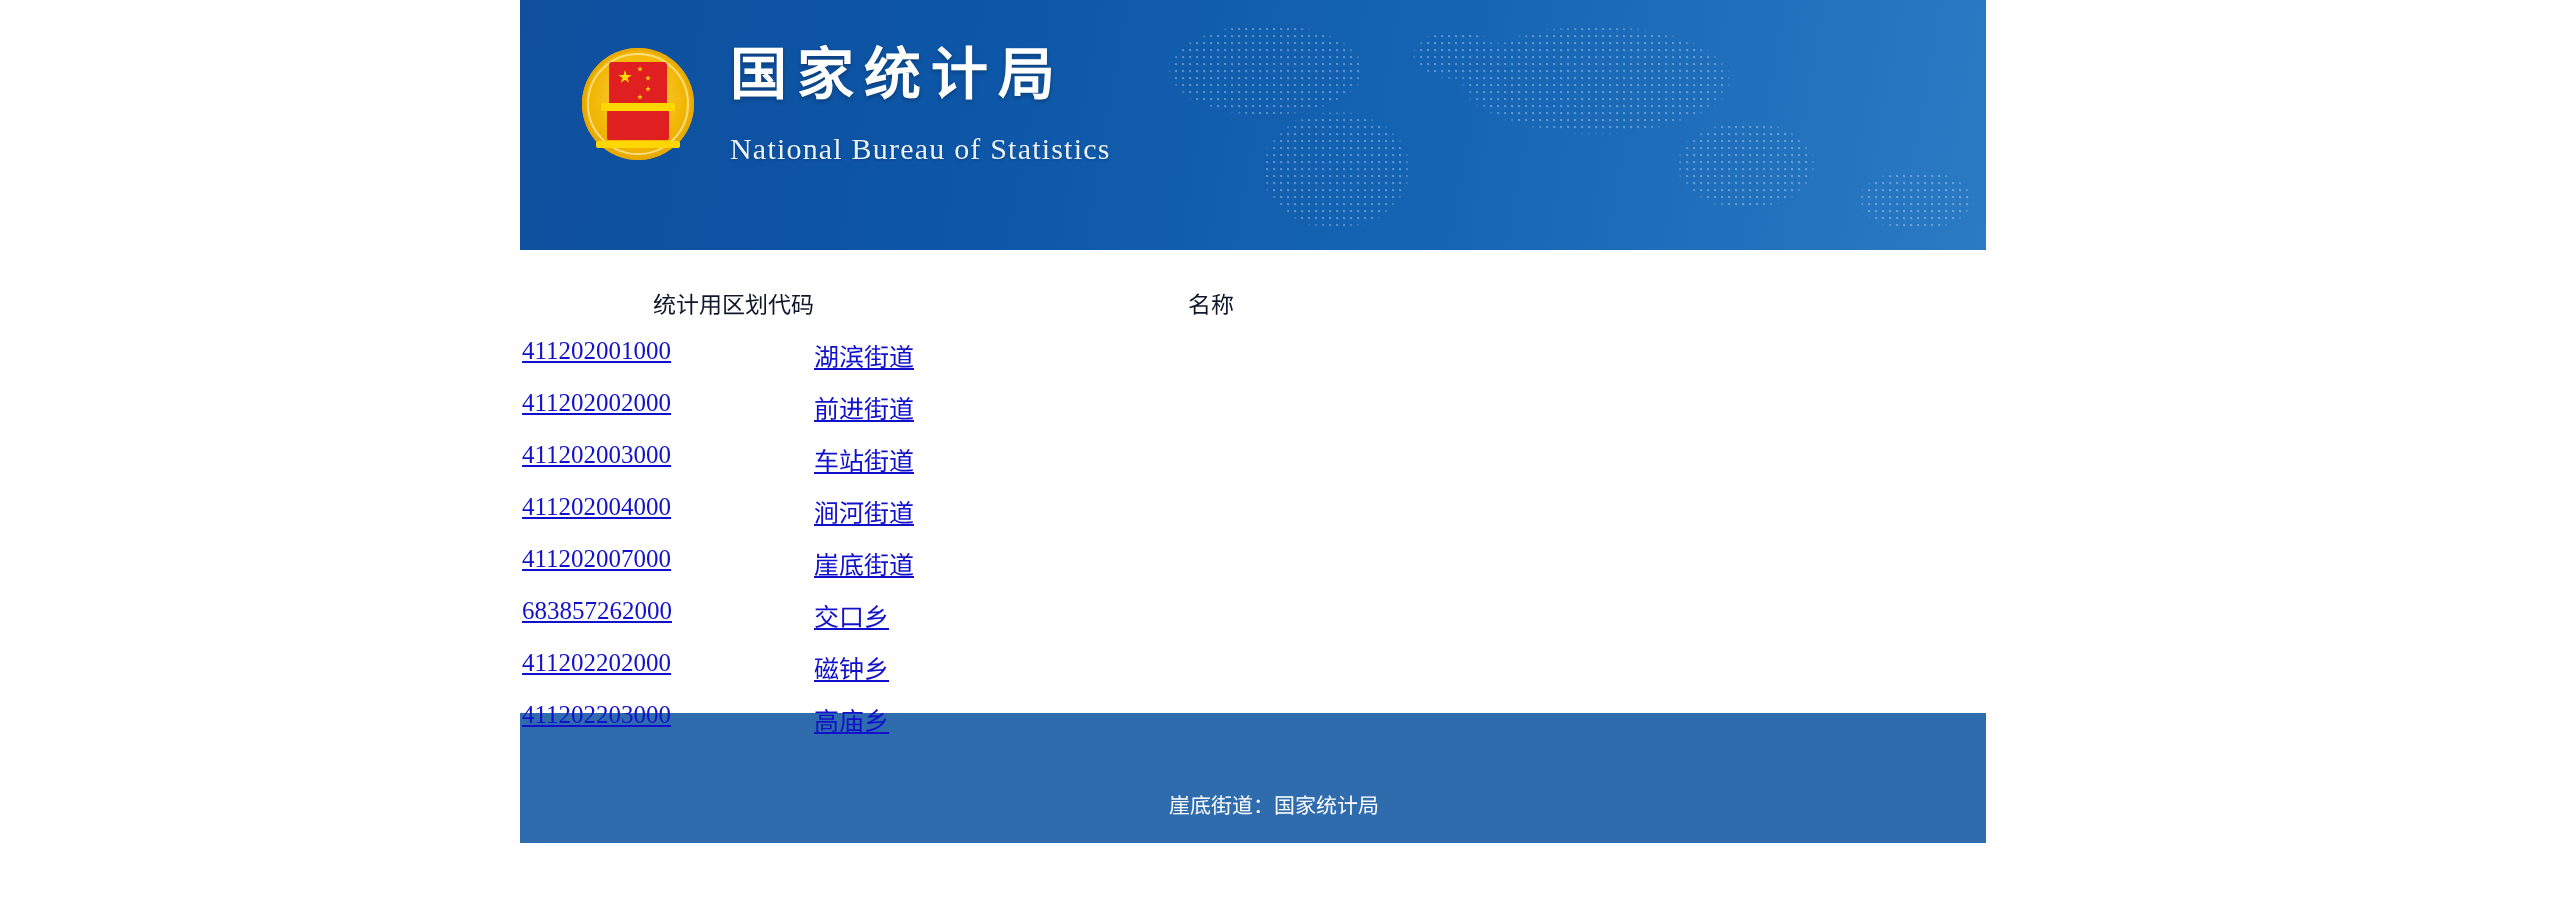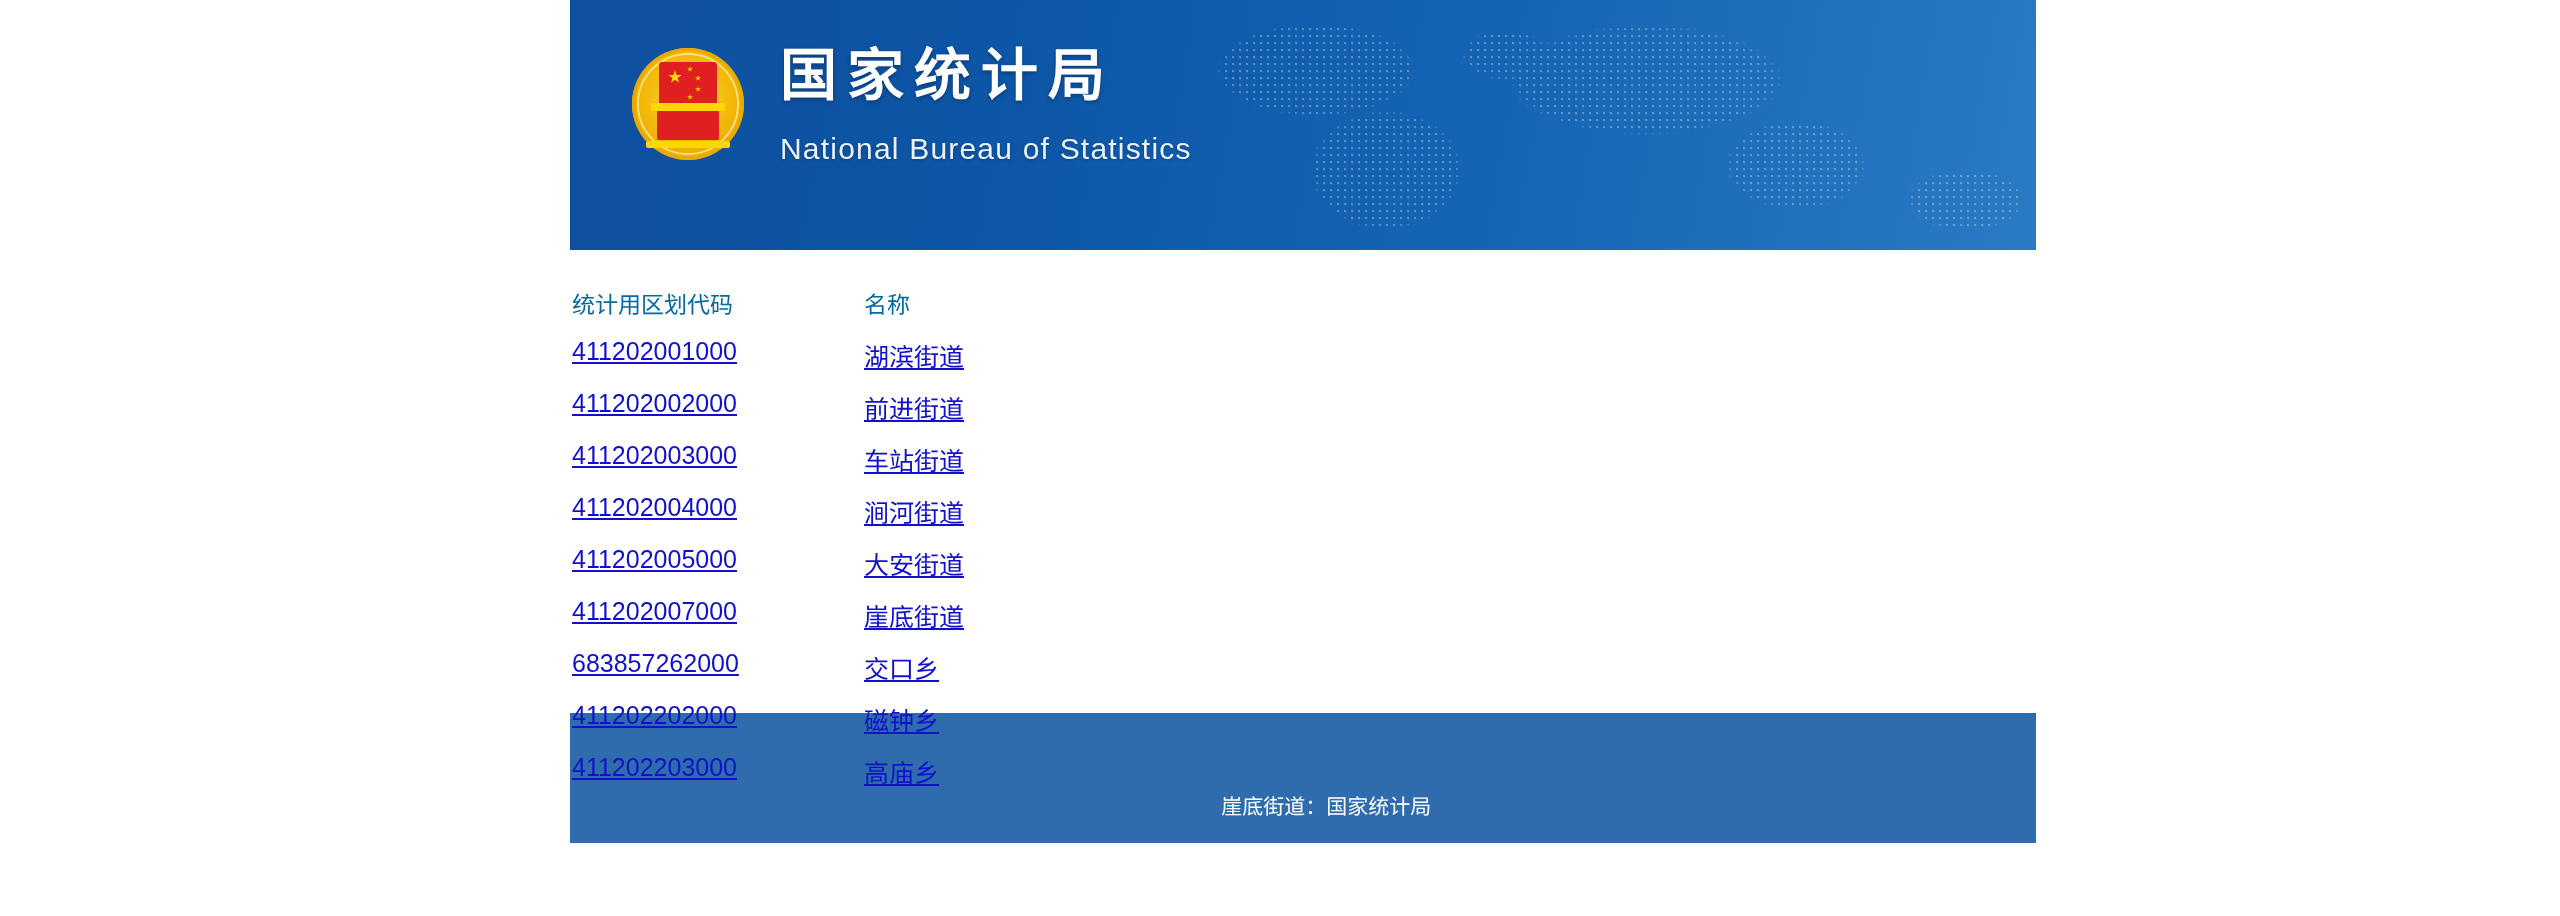--- a/index.html
+++ b/index.html
@@ -14,23 +14,24 @@
     font-family: "Liberation Sans", sans-serif;
     overflow: hidden;
   }
   .page {
     position: relative;
     width: 2560px;
     height: 916px;
   }
   .content-wrap {
     position: absolute;
-    left: 570px;
+    left: 520px;
     top: 0;
     width: 1466px;
+    font-family: Liberation Serif, serif;
   }
 
   
   .banner {
     position: relative;
     height: 250px;
     background:
       linear-gradient(100deg, #0f4f9e 0%, #0d55a6 28%, #1564b4 62%, #2a7ac4 100%);
     overflow: hidden;
   }
@@ -162,24 +163,24 @@
     padding: 36px 0 0 2px;
     height: 463px;
     box-sizing: border-box;
   }
   table.code-table {
     border-collapse: collapse;
     font-size: 23px;
     color: #000000;
   }
   table.code-table th {
-    text-align: left;
+    text-align: right;
     font-weight: normal;
     padding: 0 0 17px 0;
-    color: #0369a1;
+    color: #0f172a;
     font-size: 23px;
   }
   table.code-table td {
     padding: 0 0 16px 0;
     vertical-align: top;
   }
   .col-code { width: 292px; }
   .col-name { width: 420px; }
   table.code-table a {
     color: #1111cc;
@@ -248,24 +249,20 @@
           </tr>
           <tr>
             <td class="col-code"><a href="#">411202003000</a></td>
             <td class="col-name"><a href="#">车站街道</a></td>
           </tr>
           <tr>
             <td class="col-code"><a href="#">411202004000</a></td>
             <td class="col-name"><a href="#">涧河街道</a></td>
           </tr>
           <tr>
-            <td class="col-code"><a href="#">411202005000</a></td>
-            <td class="col-name"><a href="#">大安街道</a></td>
-          </tr>
-          <tr>
             <td class="col-code"><a href="#">411202007000</a></td>
             <td class="col-name"><a href="#">崖底街道</a></td>
           </tr>
           <tr>
             <td class="col-code"><a href="#">683857262000</a></td>
             <td class="col-name"><a href="#">交口乡</a></td>
           </tr>
           <tr>
             <td class="col-code"><a href="#">411202202000</a></td>
             <td class="col-name"><a href="#">磁钟乡</a></td>

